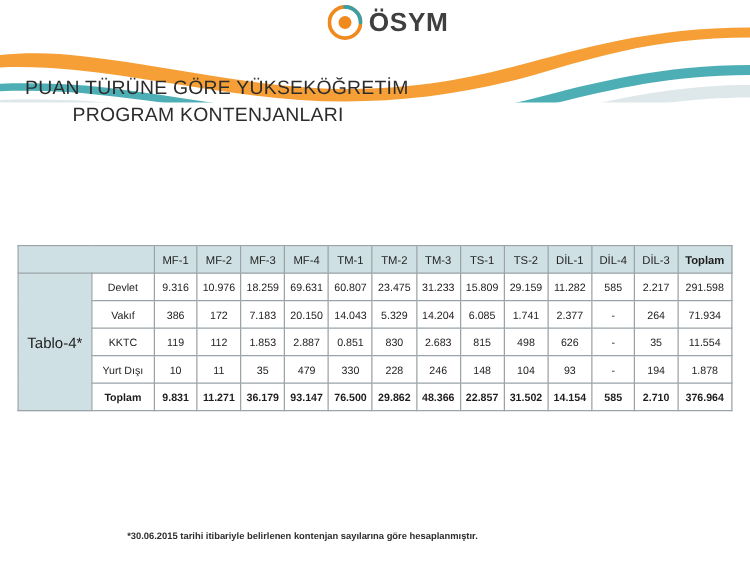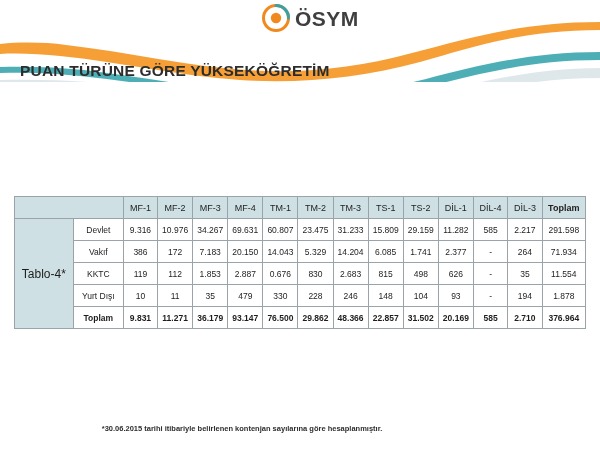--- a/index.html
+++ b/index.html
@@ -54,21 +54,21 @@
   
   .title-block {
     position: absolute;
     top: 60px;
     left: 20px;
     width: 470px;
     z-index: 6;
   }
   .title-line {
     font-size: 15.5px;
-    font-weight: bold;
+    font-weight: normal;
     color: #2c2c2c;
     line-height: 1.45;
     letter-spacing: 0.2px;
   }
   .title-line.indent { padding-left: 38px; }
 
   
   .table-wrap {
     position: absolute;
     top: 196px;
@@ -150,20 +150,21 @@
       <circle cx="14" cy="14" r="12.5" fill="none" stroke="#f08a1e" stroke-width="3"></circle>
       <path d="M14 1.5 A12.5 12.5 0 0 1 26.5 14" fill="none" stroke="#3aa0a8" stroke-width="3" stroke-linecap="round"></path>
       <circle cx="14" cy="14" r="5.2" fill="#f08a1e"></circle>
     </svg>
   </span>
   <span class="logo-text">ÖSYM</span>
 </div>
 
 <div class="title-block">
   <div class="title-line">PUAN TÜRÜNE GÖRE YÜKSEKÖĞRETİM</div>
+  <div class="title-line indent">PROGRAM KONTENJANLARI</div>
 </div>
 
 <div class="table-wrap">
   <table class="kontenjan">
     <thead>
       <tr>
         <th class="corner" colspan="2"></th>
         <th class="hdr">MF-1</th>
         <th class="hdr">MF-2</th>
         <th class="hdr">MF-3</th>
@@ -179,21 +180,21 @@
         <th class="hdr total totalcol">Toplam</th>
       </tr>
     </thead>
     <tbody>
 
       <tr>
         <td class="tablo-label" rowspan="5">Tablo-4*</td>
         <td class="rowlabel">Devlet</td>
         <td class="datacell">9.316</td>
         <td class="datacell">10.976</td>
-        <td class="datacell">34.267</td>
+        <td class="datacell">18.259</td>
         <td class="datacell">69.631</td>
         <td class="datacell">60.807</td>
         <td class="datacell">23.475</td>
         <td class="datacell">31.233</td>
         <td class="datacell">15.809</td>
         <td class="datacell">29.159</td>
         <td class="datacell">11.282</td>
         <td class="datacell">585</td>
         <td class="datacell">2.217</td>
         <td class="datacell totalcol">291.598</td>
@@ -215,21 +216,21 @@
         <td class="datacell">264</td>
         <td class="datacell totalcol">71.934</td>
       </tr>
 
       <tr>
         <td class="rowlabel">KKTC</td>
         <td class="datacell">119</td>
         <td class="datacell">112</td>
         <td class="datacell">1.853</td>
         <td class="datacell">2.887</td>
-        <td class="datacell">0.676</td>
+        <td class="datacell">0.851</td>
         <td class="datacell">830</td>
         <td class="datacell">2.683</td>
         <td class="datacell">815</td>
         <td class="datacell">498</td>
         <td class="datacell">626</td>
         <td class="datacell">-</td>
         <td class="datacell">35</td>
         <td class="datacell totalcol">11.554</td>
       </tr>
 
@@ -254,21 +255,21 @@
         <td class="rowlabel bold">Toplam</td>
         <td class="datacell">9.831</td>
         <td class="datacell">11.271</td>
         <td class="datacell">36.179</td>
         <td class="datacell">93.147</td>
         <td class="datacell">76.500</td>
         <td class="datacell">29.862</td>
         <td class="datacell">48.366</td>
         <td class="datacell">22.857</td>
         <td class="datacell">31.502</td>
-        <td class="datacell">20.169</td>
+        <td class="datacell">14.154</td>
         <td class="datacell">585</td>
         <td class="datacell">2.710</td>
         <td class="datacell totalcol">376.964</td>
       </tr>
     </tbody>
   </table>
 </div>
 
 <div class="footnote">*30.06.2015 tarihi itibariyle belirlenen kontenjan sayılarına göre hesaplanmıştır.</div>
 

